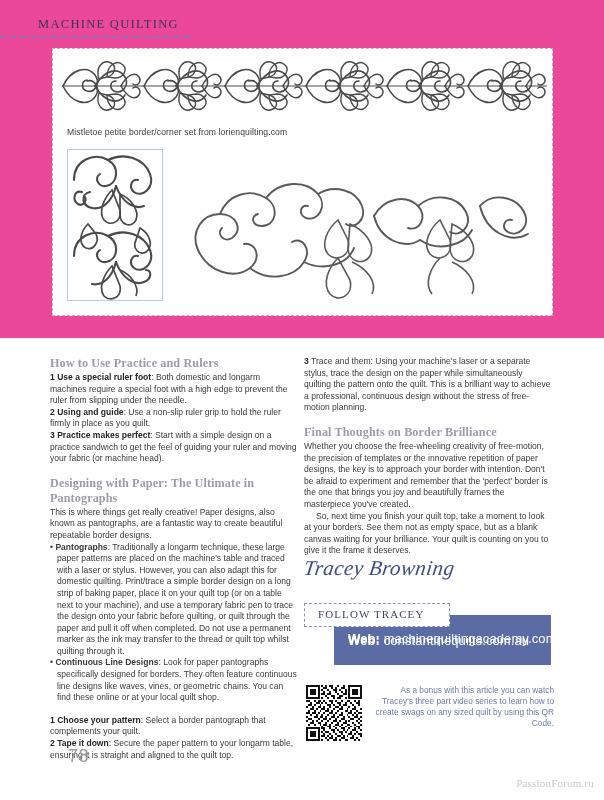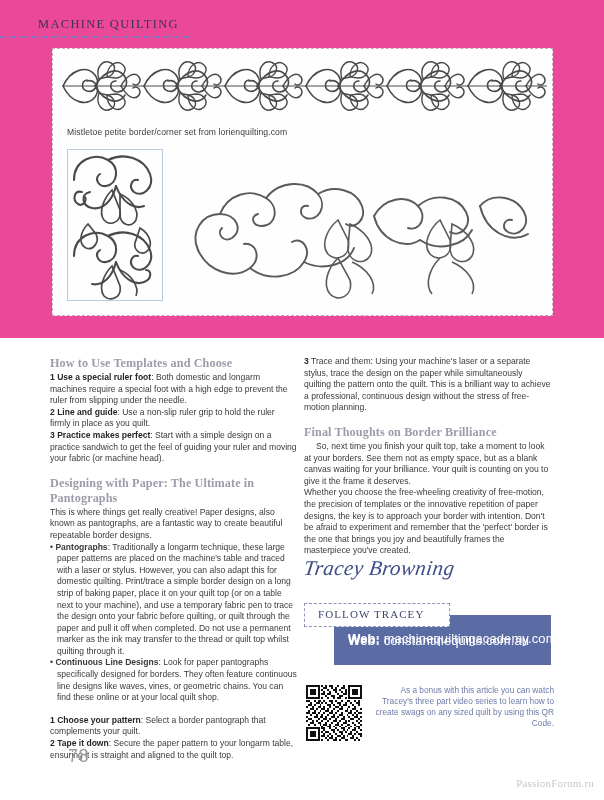--- a/index.html
+++ b/index.html
@@ -343,25 +343,25 @@
       </g>
     </svg>
 
   </div>
 </div>
 
 <div id="body-area">
 
   <div class="column" id="col-left">
 
-    <h3 class="sec-head">How to Use Templates and Choose</h3>
+    <h3 class="sec-head">How to Use Practice and Rulers</h3>
 
     <p class="body"><b><span>1</span> <span>Use a special ruler foot</span></b><span>: Both domestic and longarm machines require a special foot with a high edge to prevent the ruler from slipping under the needle.</span></p>
 
-    <p class="body"><b><span>2</span> <span>Line and guide</span></b><span>: Use a non-slip ruler grip to hold the ruler firmly in place as you quilt.</span></p>
+    <p class="body"><b><span>2</span> <span>Using and guide</span></b><span>: Use a non-slip ruler grip to hold the ruler firmly in place as you quilt.</span></p>
 
     <p class="body"><b><span>3</span> <span>Practice makes perfect</span></b><span>: Start with a simple design on a practice sandwich to get the feel of guiding your ruler and moving your fabric (or machine head).</span></p>
 
     <div class="gap"></div>
 
     <h3 class="sec-head wrapok">Designing with Paper: The Ultimate in Pantographs</h3>
 
     <p class="body">This is where things get really creative! Paper designs, also known as pantographs, are a fantastic way to create beautiful repeatable border designs.</p>
 
     <p class="bullet">• <b><span>Pantographs</span></b><span>: Traditionally a longarm technique, these large paper patterns are placed on the machine's table and traced with a laser or stylus. However, you can also adapt this for domestic quilting. Print/trace a simple border design on a long strip of baking paper, place it on your quilt top (or on a table next to your machine), and use a temporary fabric pen to trace the design onto your fabric before quilting, or quilt through the paper and pull it off when completed. Do not use a permanent marker as the ink may transfer to the thread or quilt top whilst quilting through it.</span></p>
@@ -378,23 +378,23 @@
   </div>
 
   <div class="column" id="col-right">
 
     <p class="body"><b><span>3</span></b> <span>Trace and them</span><span>: Using your machine's laser or a separate stylus, trace the design on the paper while simultaneously quilting the pattern onto the quilt. This is a brilliant way to achieve a professional, continuous design without the stress of free-motion planning.</span></p>
 
     <div class="gap"></div>
 
     <h3 class="sec-head">Final Thoughts on Border Brilliance</h3>
 
+    <p class="body">Whether you choose the free-wheeling creativity of free-motion, the precision of templates or the innovative repetition of paper designs, the key is to approach your border with intention. Don't be afraid to experiment and remember that the 'perfect' border is the one that brings you joy and beautifully frames the masterpiece you've created.</p>
+
     <p class="body indent">So, next time you finish your quilt top, take a moment to look at your borders. See them not as empty space, but as a blank canvas waiting for your brilliance. Your quilt is counting on you to give it the frame it deserves.</p>
-
-    <p class="body">Whether you choose the free-wheeling creativity of free-motion, the precision of templates or the innovative repetition of paper designs, the key is to approach your border with intention. Don't be afraid to experiment and remember that the 'perfect' border is the one that brings you joy and beautifully frames the masterpiece you've created.</p>
 
   </div>
 
   <div id="signature">Tracey Browning</div>
 
   <div id="follow-wrap">
     <div id="follow-blue"></div>
     <div id="follow-tab"></div>
     <div id="follow-tab-label">FOLLOW TRACEY</div>
     <div class="follow-line" id="follow-line-1"><b><span>Web</span>:</b> <span>constantinequilts.com.au</span></div>

